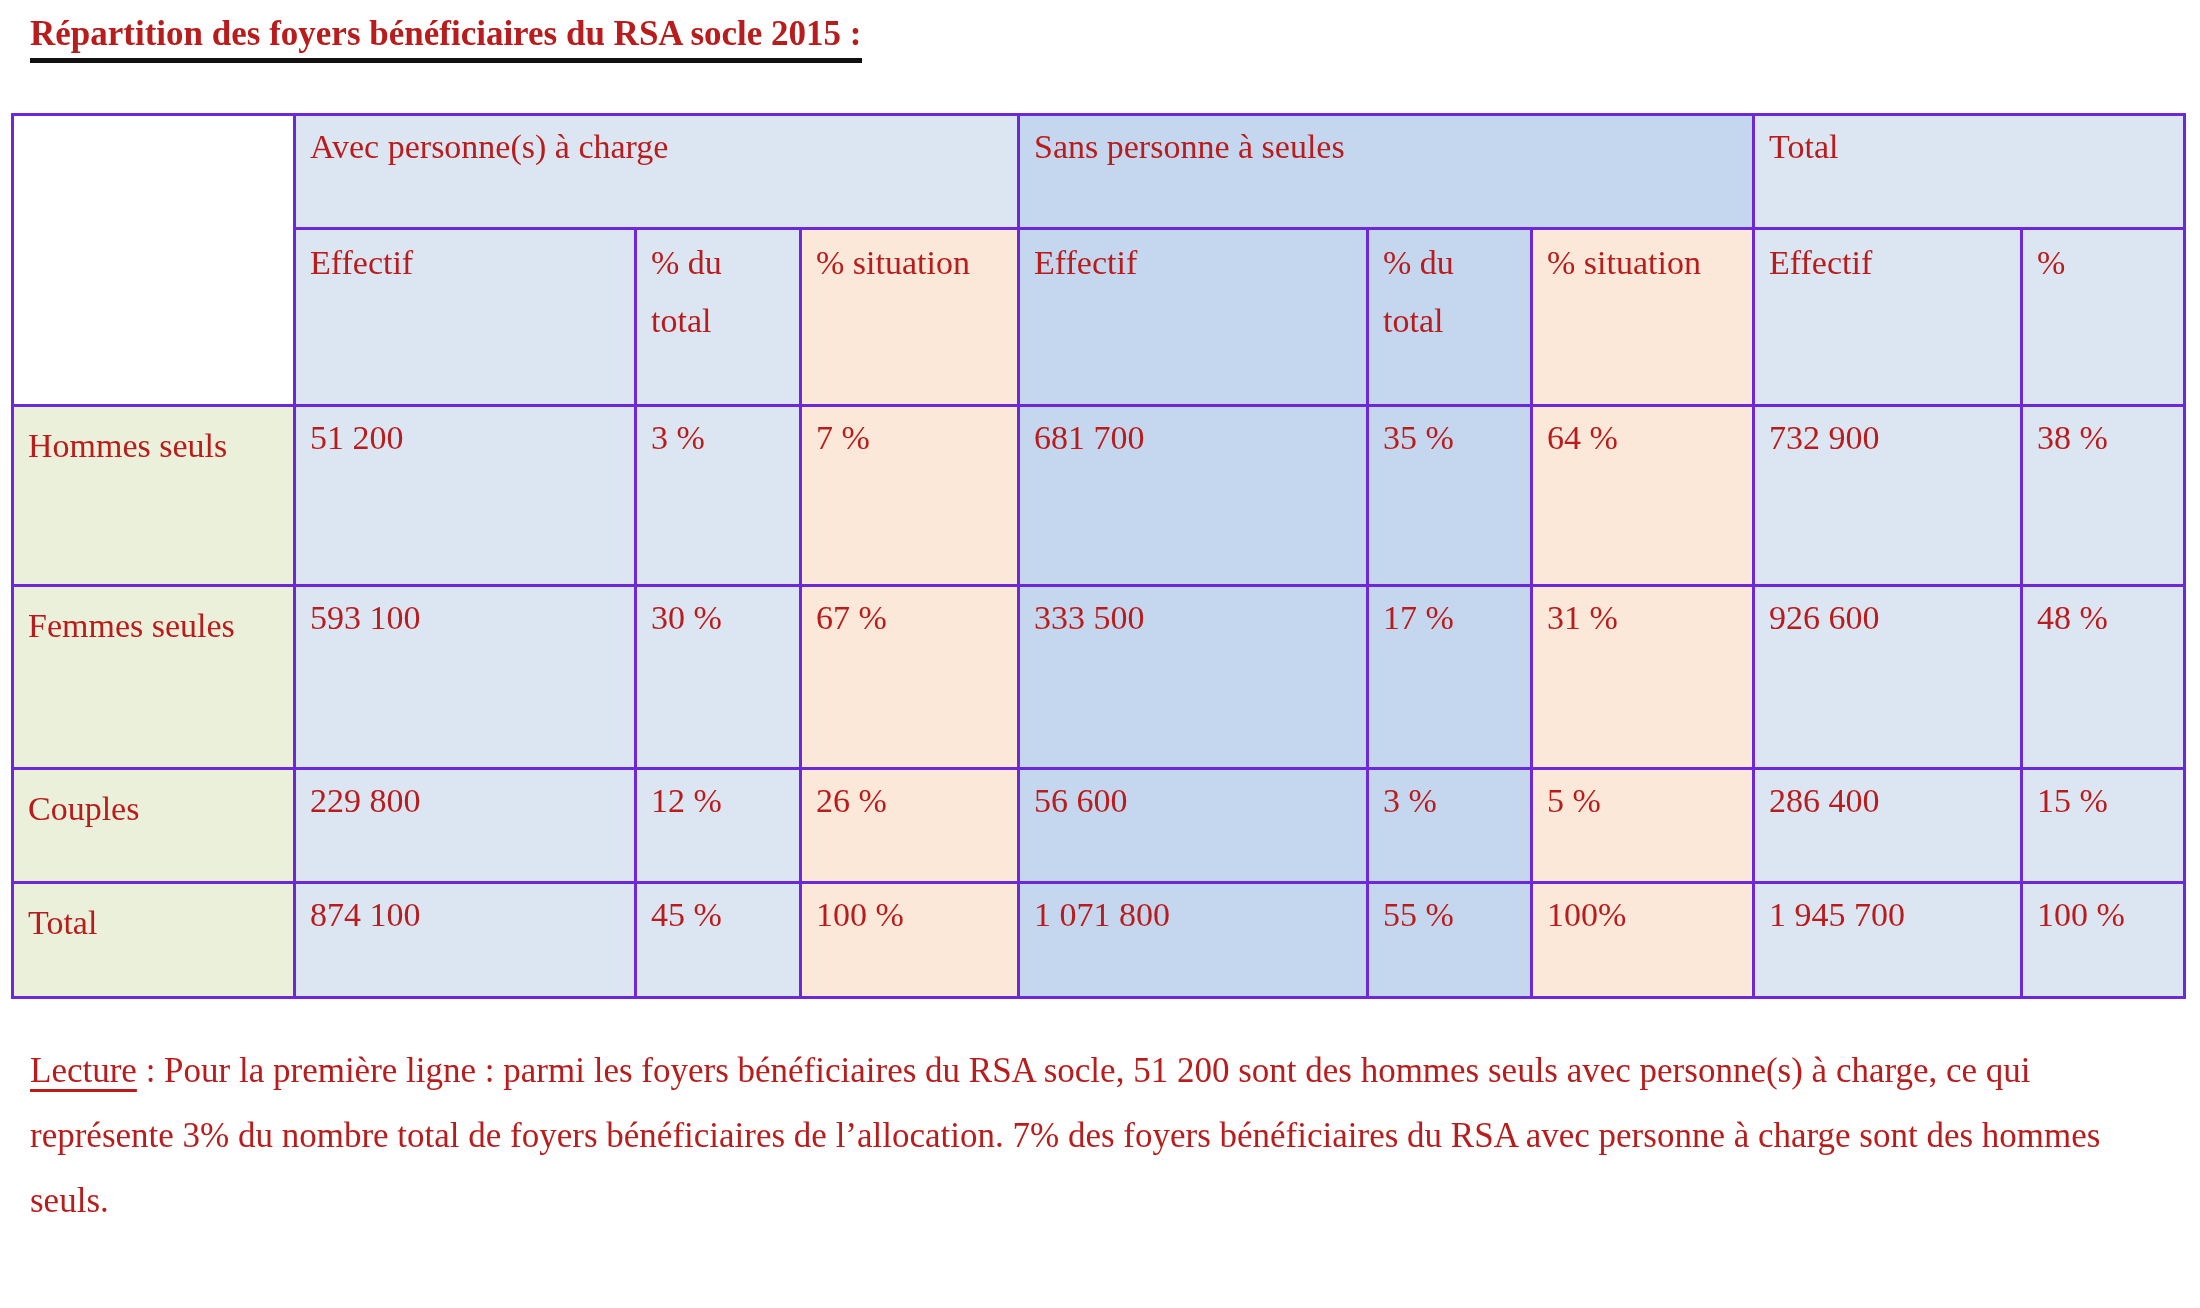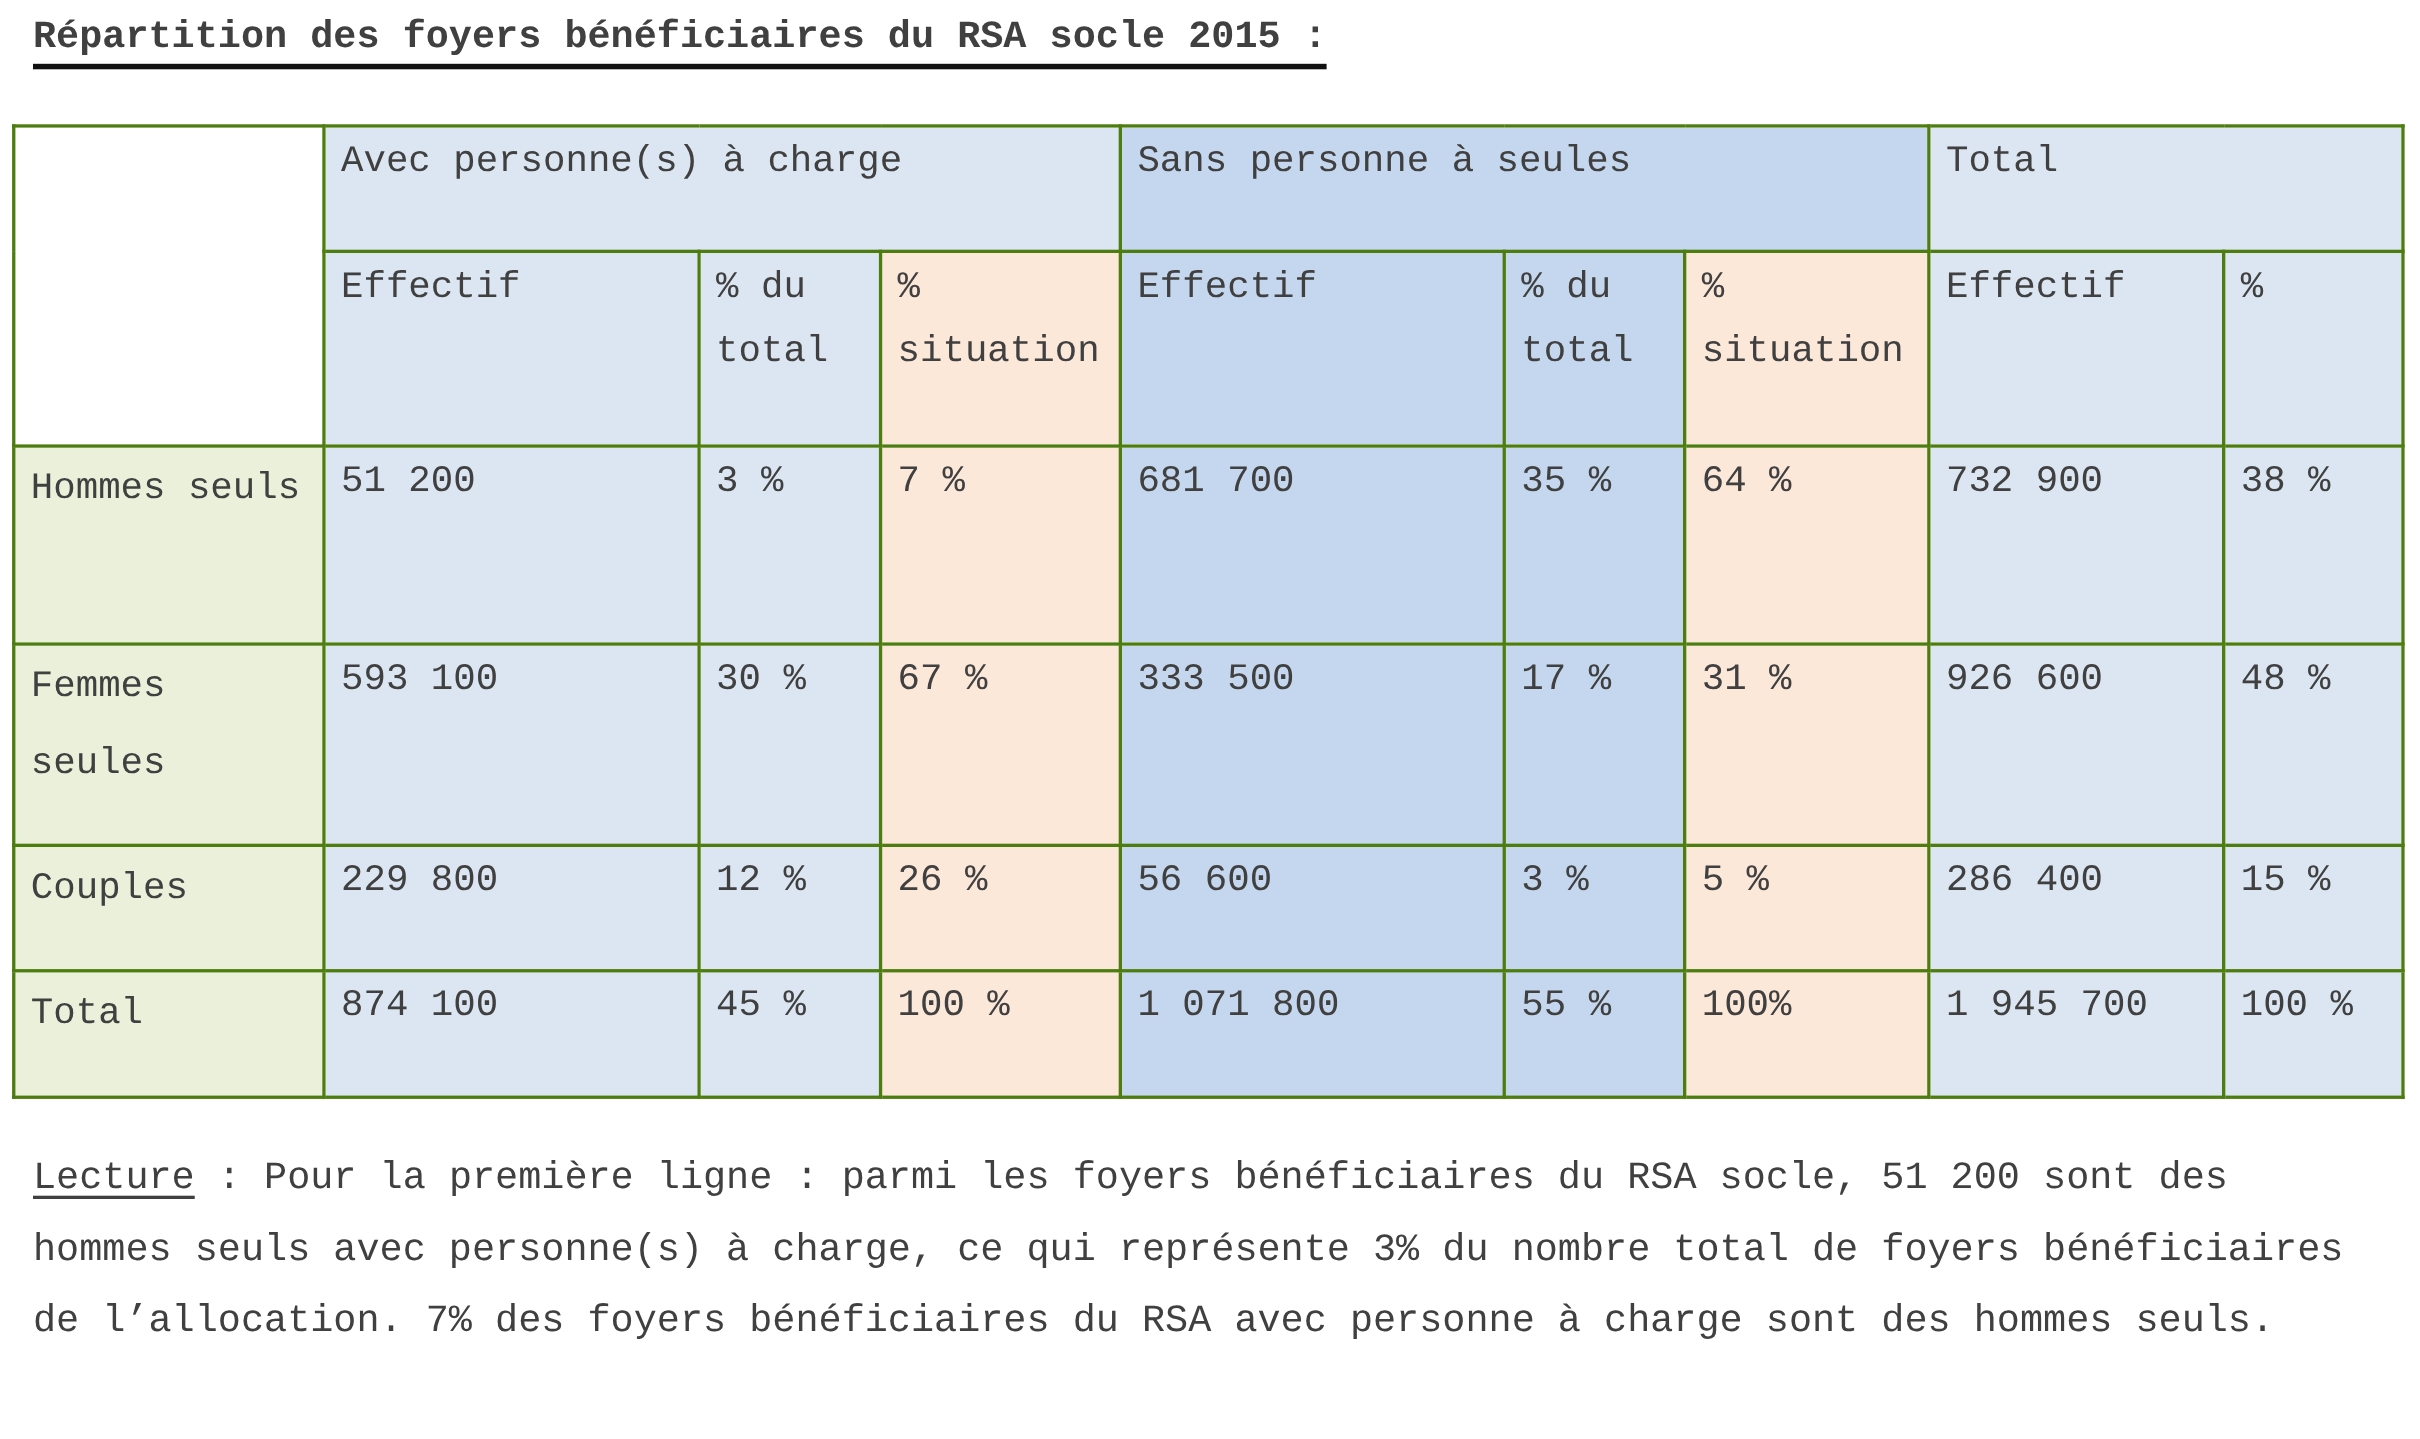--- a/index.html
+++ b/index.html
@@ -1,42 +1,42 @@
 <!DOCTYPE html>
 <html><head>
 <meta charset="utf-8">
 <style>
   html,body{margin:0;padding:0;background:#ffffff;}
   .page{
     position:relative;
     width:2200px;
     height:1308px;
     background:#ffffff;
-    font-family:Liberation Mono, monospace;
-    color:#404040;
+    font-family:Liberation Serif, serif;
+    color:#b91c1c;
     overflow:hidden;
   }
   .title{
     margin:14px 0 0 30px;
     font-size:35px;
     font-weight:bold;
   }
   .title span{
     display:inline-block;
     border-bottom:5px solid #111111;
     padding-bottom:4px;
   }
   table.rsa{
     margin:50px 0 0 11px;
     border-collapse:collapse;
     table-layout:fixed;
     width:2172px;
   }
   table.rsa td, table.rsa th{
-    border:3px solid #4d7c0f;
+    border:3px solid #6d28d9;
     vertical-align:top;
     padding:4px 14px;
     font-size:34px;
     font-weight:normal;
     text-align:left;
     box-sizing:border-box;
     overflow:hidden;
     margin-top:28px;
   }
   td.corner{

